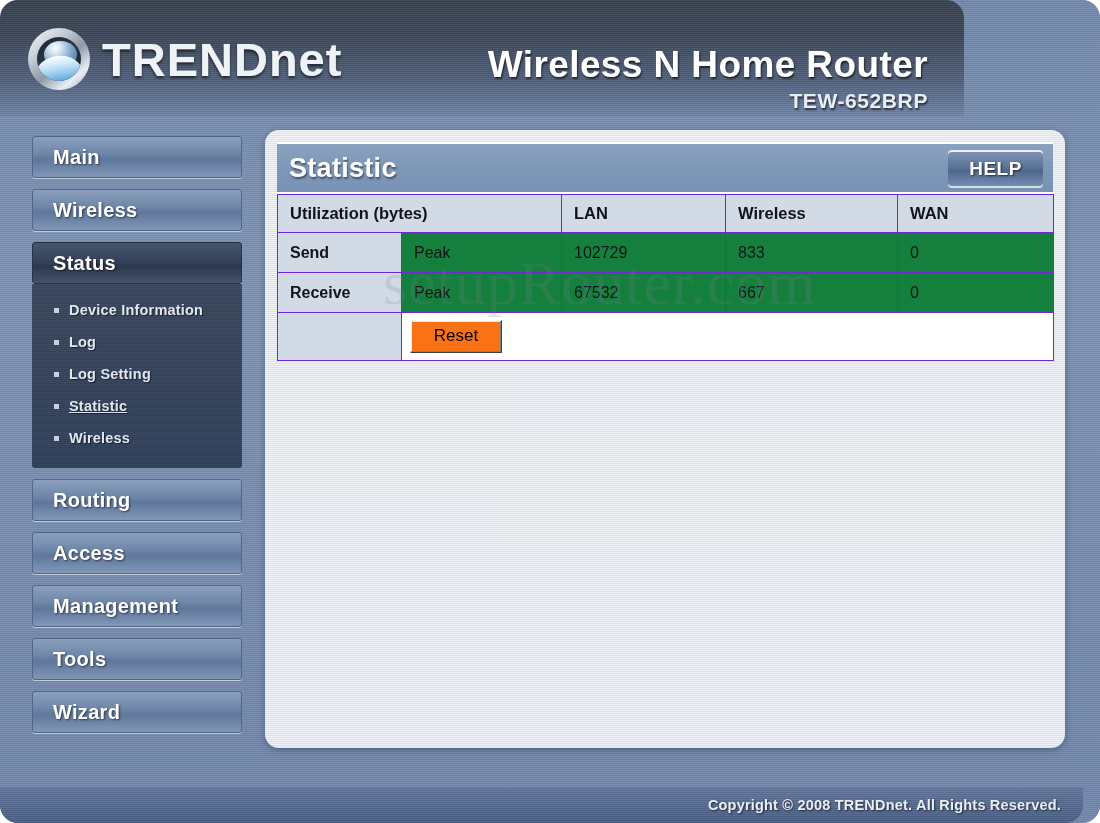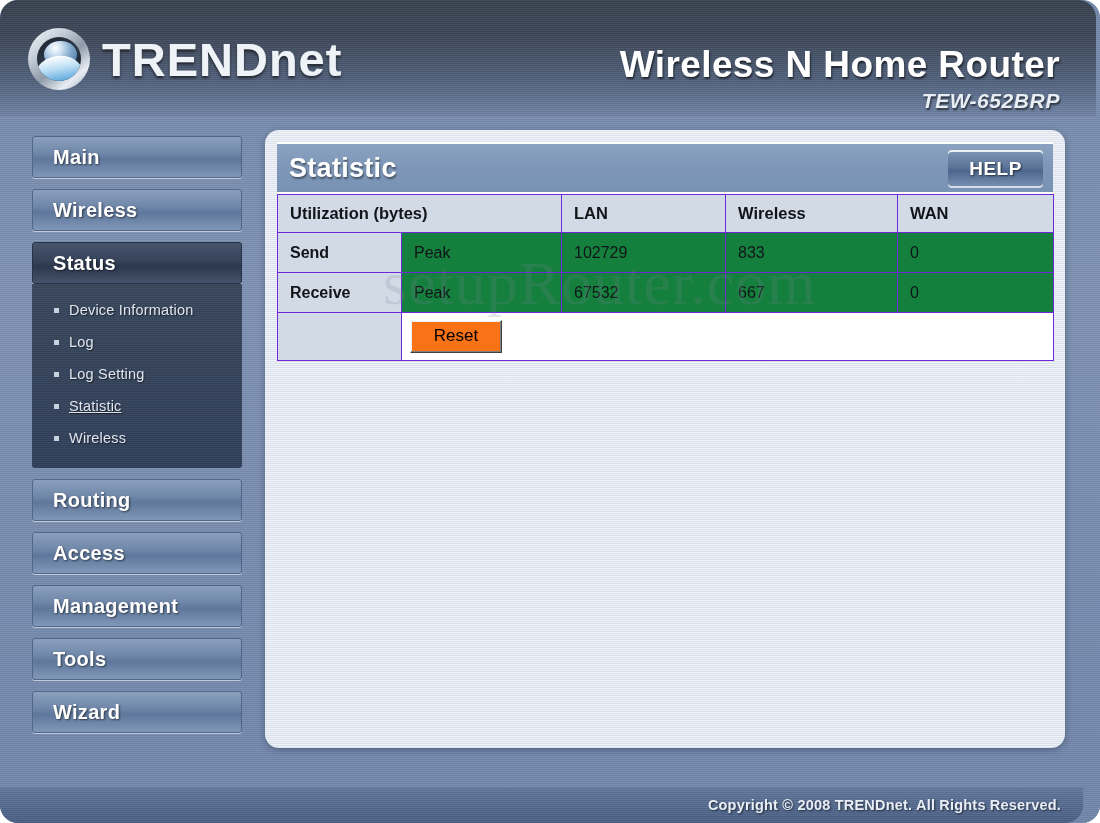--- a/index.html
+++ b/index.html
@@ -32,21 +32,21 @@
         rgba(0,0,0,0.035) 1px,
         rgba(0,0,0,0.035) 2px),
       linear-gradient(to bottom, #7389ab 0%, #7d91b2 35%, #7186ab 100%);
     border-radius: 18px;
   }
 
   
   #banner {
     position: absolute;
     left: 0; top: 0;
-    width: 1096px;
+    width: 964px;
     height: 118px;
     background:
       repeating-linear-gradient(to bottom,
         rgba(255,255,255,0.05) 0px,
         rgba(255,255,255,0.05) 1px,
         rgba(0,0,0,0.05) 1px,
         rgba(0,0,0,0.05) 2px),
       linear-gradient(to bottom, #38414f 0%, #3d4758 30%, #51617c 68%, #7286a8 100%);
     border-radius: 18px 18px 0 0;
   }
@@ -127,21 +127,20 @@
     white-space: nowrap;
   }
   #model .line2 {
     font-size: 21px;
     font-weight: bold;
     color: #e9eef5;
     letter-spacing: 0.6px;
     text-shadow: 1px 2px 2px rgba(0,0,0,0.6);
     margin-top: 4px;
     white-space: nowrap;
-    font-style: italic;
   }
 
   
   #sidebar {
     position: absolute;
     left: 32px; top: 136px;
     width: 210px;
   }
 
   .nav-btn {
@@ -198,21 +197,21 @@
     cursor: pointer;
   }
   .submenu-item .bullet {
     width: 5px; height: 5px;
     background: #c8d2de;
     margin-right: 10px;
     flex: 0 0 5px;
   }
   .submenu-item .sub-label {
     font-size: 14.5px;
-    font-weight: normal;
+    font-weight: bold;
     color: #dfe6ef;
     letter-spacing: 0.2px;
     text-shadow: 1px 1px 1px rgba(0,0,0,0.5);
   }
   .submenu-item.current .sub-label {
     text-decoration: underline;
   }
 
   
   #content-card {

